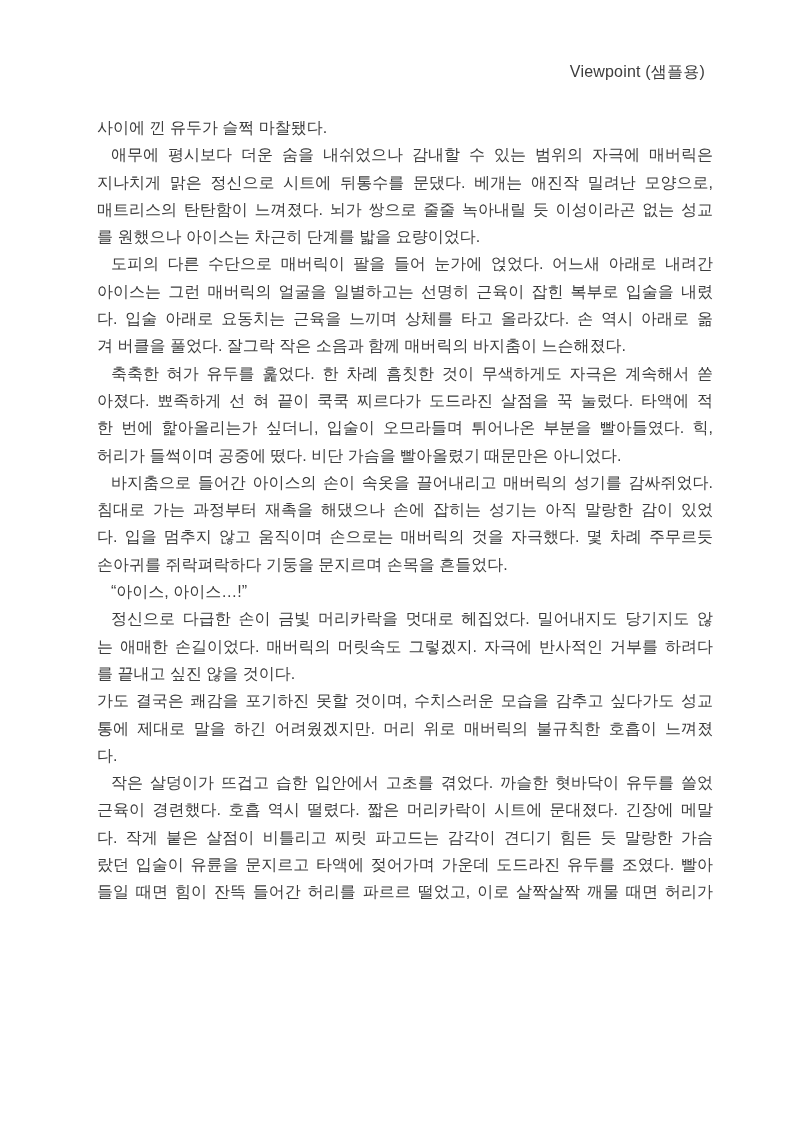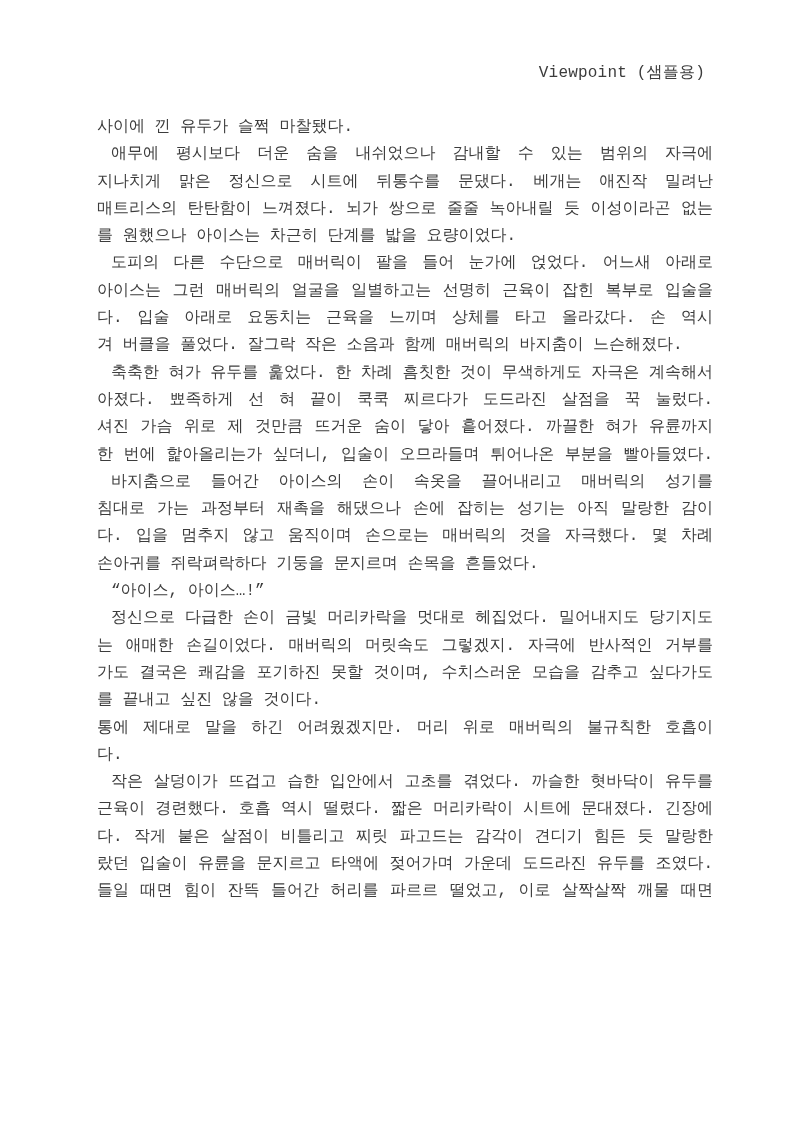--- a/index.html
+++ b/index.html
@@ -3,21 +3,21 @@
 <meta charset="utf-8">
 <style>
   * { margin: 0; padding: 0; box-sizing: border-box; }
   html, body { background: #ffffff; }
   .page {
     position: relative;
     width: 800px;
     height: 1130px;
     margin: 0 auto;
     background: #ffffff;
-    font-family: Liberation Mono, monospace;
+    font-family: Liberation Sans, sans-serif;
     overflow: hidden;
   }
   .page-header {
     position: absolute;
     top: 62px;
     left: 97px;
     width: 608px;
     text-align: right;
     font-size: 16px;
     letter-spacing: 0.2px;
@@ -64,37 +64,37 @@
       </div>
       <div class="paragraph">
         <div class="line fill indent">도피의 다른 수단으로 매버릭이 팔을 들어 눈가에 얹었다. 어느새 아래로 내려간</div>
         <div class="line fill">아이스는 그런 매버릭의 얼굴을 일별하고는 선명히 근육이 잡힌 복부로 입술을 내렸</div>
         <div class="line fill">다. 입술 아래로 요동치는 근육을 느끼며 상체를 타고 올라갔다. 손 역시 아래로 옮</div>
         <div class="line">겨 버클을 풀었다. 잘그락 작은 소음과 함께 매버릭의 바지춤이 느슨해졌다.</div>
       </div>
       <div class="paragraph">
         <div class="line fill indent">축축한 혀가 유두를 훑었다. 한 차례 흠칫한 것이 무색하게도 자극은 계속해서 쏟</div>
         <div class="line fill">아졌다. 뾰족하게 선 혀 끝이 쿡쿡 찌르다가 도드라진 살점을 꾹 눌렀다. 타액에 적</div>
-        <div class="line fill">셔진 가슴 위로 제 것만큼 뜨거운 숨이 닿아 흩어졌다. 까끌한 혀가 유륜까지 덮어</div>
         <div class="line fill">한 번에 핥아올리는가 싶더니, 입술이 오므라들며 튀어나온 부분을 빨아들였다. 힉,</div>
+        <div class="line">허리가 들썩이며 공중에 떴다. 비단 가슴을 빨아올렸기 때문만은 아니었다.</div>
       </div>
       <div class="paragraph">
         <div class="line fill indent">바지춤으로 들어간 아이스의 손이 속옷을 끌어내리고 매버릭의 성기를 감싸쥐었다.</div>
         <div class="line fill">침대로 가는 과정부터 재촉을 해댔으나 손에 잡히는 성기는 아직 말랑한 감이 있었</div>
         <div class="line fill">다. 입을 멈추지 않고 움직이며 손으로는 매버릭의 것을 자극했다. 몇 차례 주무르듯</div>
         <div class="line">손아귀를 쥐락펴락하다 기둥을 문지르며 손목을 흔들었다.</div>
       </div>
       <div class="paragraph">
         <div class="line indent">“아이스, 아이스…!”</div>
       </div>
       <div class="paragraph">
         <div class="line fill indent">정신으로 다급한 손이 금빛 머리카락을 멋대로 헤집었다. 밀어내지도 당기지도 않</div>
         <div class="line fill">는 애매한 손길이었다. 매버릭의 머릿속도 그렇겠지. 자극에 반사적인 거부를 하려다</div>
+        <div class="line">를 끝내고 싶진 않을 것이다.</div>
         <div class="line fill">가도 결국은 쾌감을 포기하진 못할 것이며, 수치스러운 모습을 감추고 싶다가도 성교</div>
-        <div class="line">를 끝내고 싶진 않을 것이다.</div>
       </div>
       <div class="paragraph">
         <div class="line fill">통에 제대로 말을 하긴 어려웠겠지만. 머리 위로 매버릭의 불규칙한 호흡이 느껴졌</div>
         <div class="line">다.</div>
       </div>
       <div class="paragraph">
         <div class="line fill indent">작은 살덩이가 뜨겁고 습한 입안에서 고초를 겪었다. 까슬한 혓바닥이 유두를 쓸었</div>
         <div class="line fill">근육이 경련했다. 호흡 역시 떨렸다. 짧은 머리카락이 시트에 문대졌다. 긴장에 메말</div>
         <div class="line fill">다. 작게 붙은 살점이 비틀리고 찌릿 파고드는 감각이 견디기 힘든 듯 말랑한 가슴</div>
         <div class="line fill">랐던 입술이 유륜을 문지르고 타액에 젖어가며 가운데 도드라진 유두를 조였다. 빨아</div>

